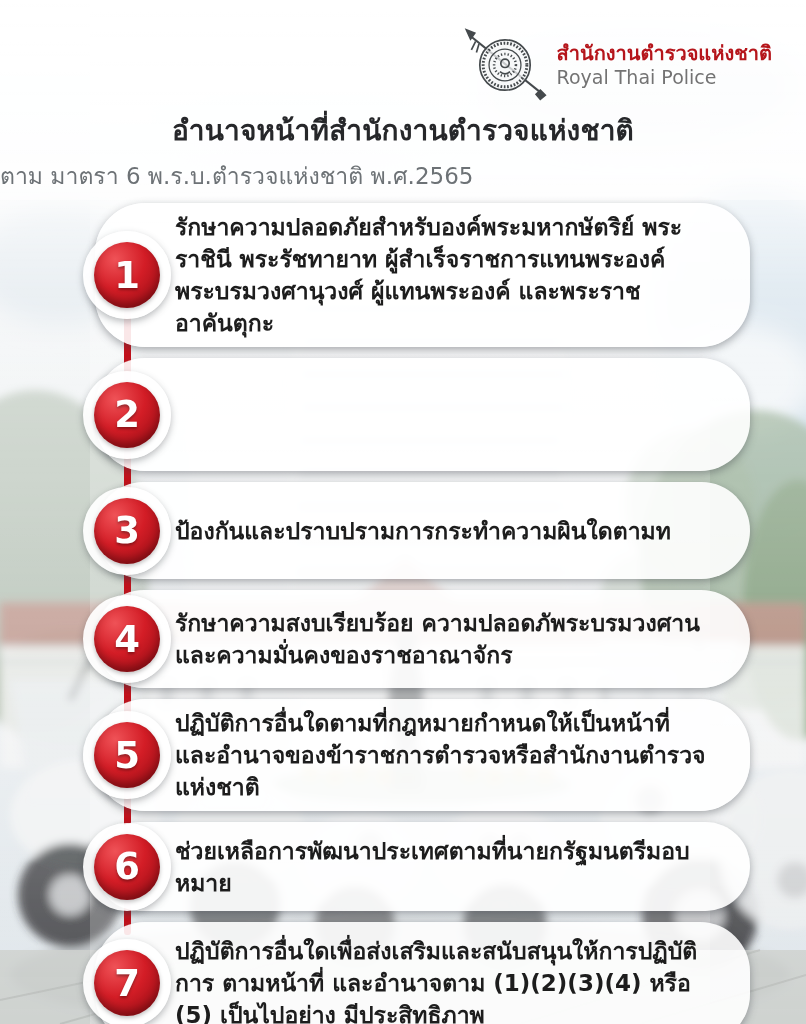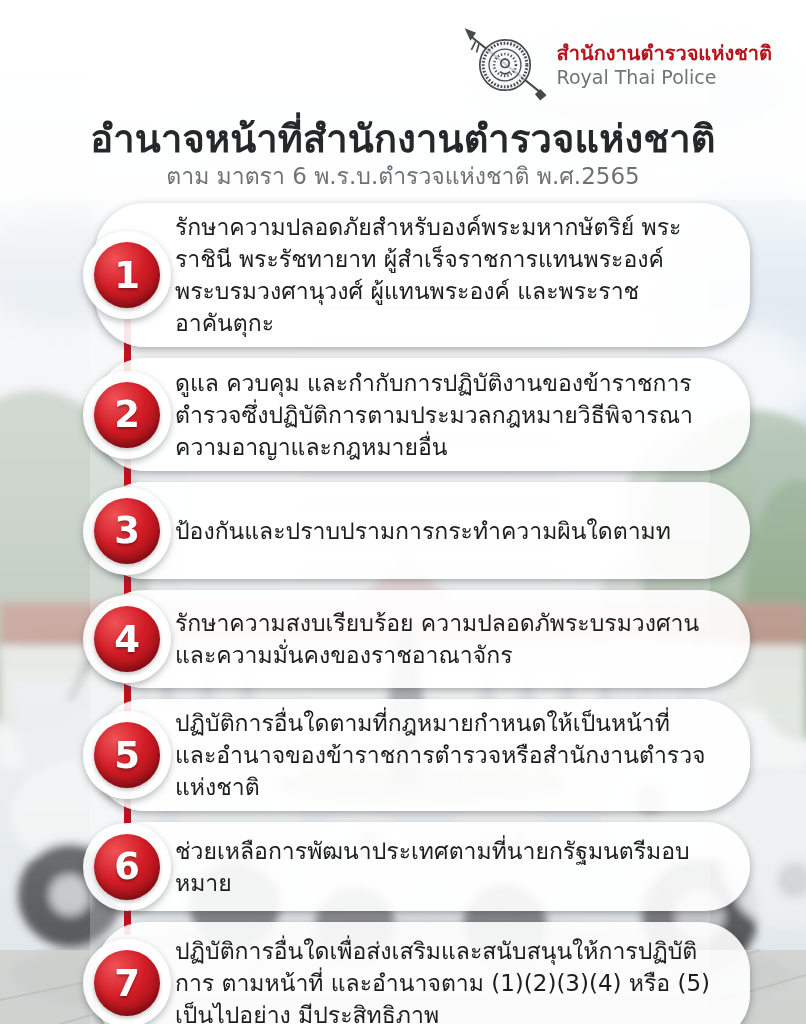--- a/index.html
+++ b/index.html
@@ -11,24 +11,24 @@
   }
   .bg{position:absolute;inset:0;z-index:0;}
   
   .logo{position:absolute;top:26px;right:34px;display:flex;align-items:center;gap:10px;z-index:5;}
   .logo-text{display:flex;flex-direction:column;line-height:1.22;}
   .logo-thai{font-size:20px;font-weight:700;color:#b5151b;}
   .logo-eng{font-size:19px;color:#737373;}
   
   .page-title{
     position:absolute;top:108px;left:0;width:100%;text-align:center;
-    font-size:38px;font-weight:700;color:#26272a;z-index:5;letter-spacing:.2px;
+    font-size:28px;font-weight:700;color:#26272a;z-index:5;letter-spacing:.2px;
   }
   .page-subtitle{
-    position:absolute;top:158px;left:0;width:100%;text-align:center;
+    position:absolute;top:158px;left:0;width:100%;
     font-size:23px;color:#6d7276;z-index:5;
   }
   
   .duty-list{position:absolute;left:95px;top:203px;width:655px;z-index:4;}
   .connector{
     position:absolute;left:29px;top:57px;width:7px;height:675px;
     background:#c5121c;z-index:0;border-radius:3px;
   }
   .duty-item{
     position:relative;z-index:1;
@@ -38,21 +38,21 @@
     display:flex;align-items:center;
     padding:8px 36px 8px 80px;
     box-sizing:border-box;
     margin-bottom:11px;
   }
   .duty-item:last-child{margin-bottom:0;}
   .item-1{min-height:114px;} .item-2{min-height:113px;} .item-3{min-height:97px;}
   .item-4{min-height:98px;}  .item-5{min-height:94px;}  .item-6{min-height:89px;}
   .item-7{min-height:122px;}
   .duty-text{
-    margin:0;font-size:23px;line-height:32px;font-weight:400;color:#1d1d1d;
+    margin:0;font-size:23px;line-height:32px;font-weight:700;color:#1d1d1d;
   }
   .halo{
     position:absolute;left:-12px;top:50%;transform:translateY(-50%);
     width:88px;height:88px;border-radius:50%;
     background:rgba(255,255,255,0.92);
     box-shadow:0 3px 7px rgba(55,60,66,0.35);
     z-index:2;
   }
   .badge{
     position:absolute;left:-1px;top:50%;transform:translateY(-50%);
@@ -250,21 +250,20 @@
           <span>1</span>
         </div>
       <p class="duty-text">รักษาความปลอดภัยสำหรับองค์พระมหากษัตริย์ พระราชินี พระรัชทายาท ผู้สำเร็จราชการแทนพระองค์ พระบรมวงศานุวงศ์ ผู้แทนพระองค์ และพระราชอาคันตุกะ</p>
     </div>
 
     <div class="duty-item item-2">
       <div class="halo"></div>
       <div class="badge">
           <span>2</span>
         </div>
-      <p class="duty-text">ดูแล ควบคุม และกำกับการปฏิบัติงานของข้าราชการตำรวจซึ่งปฏิบัติการตามประมวลกฎหมายวิธีพิจารณาความอาญาและกฎหมายอื่น</p>
     </div>
 
     <div class="duty-item item-3">
       <div class="halo"></div>
       <div class="badge">
           <span>3</span>
         </div>
       <p class="duty-text">ป้องกันและปราบปรามการกระทำความผินใดตามท</p>
     </div>
 

